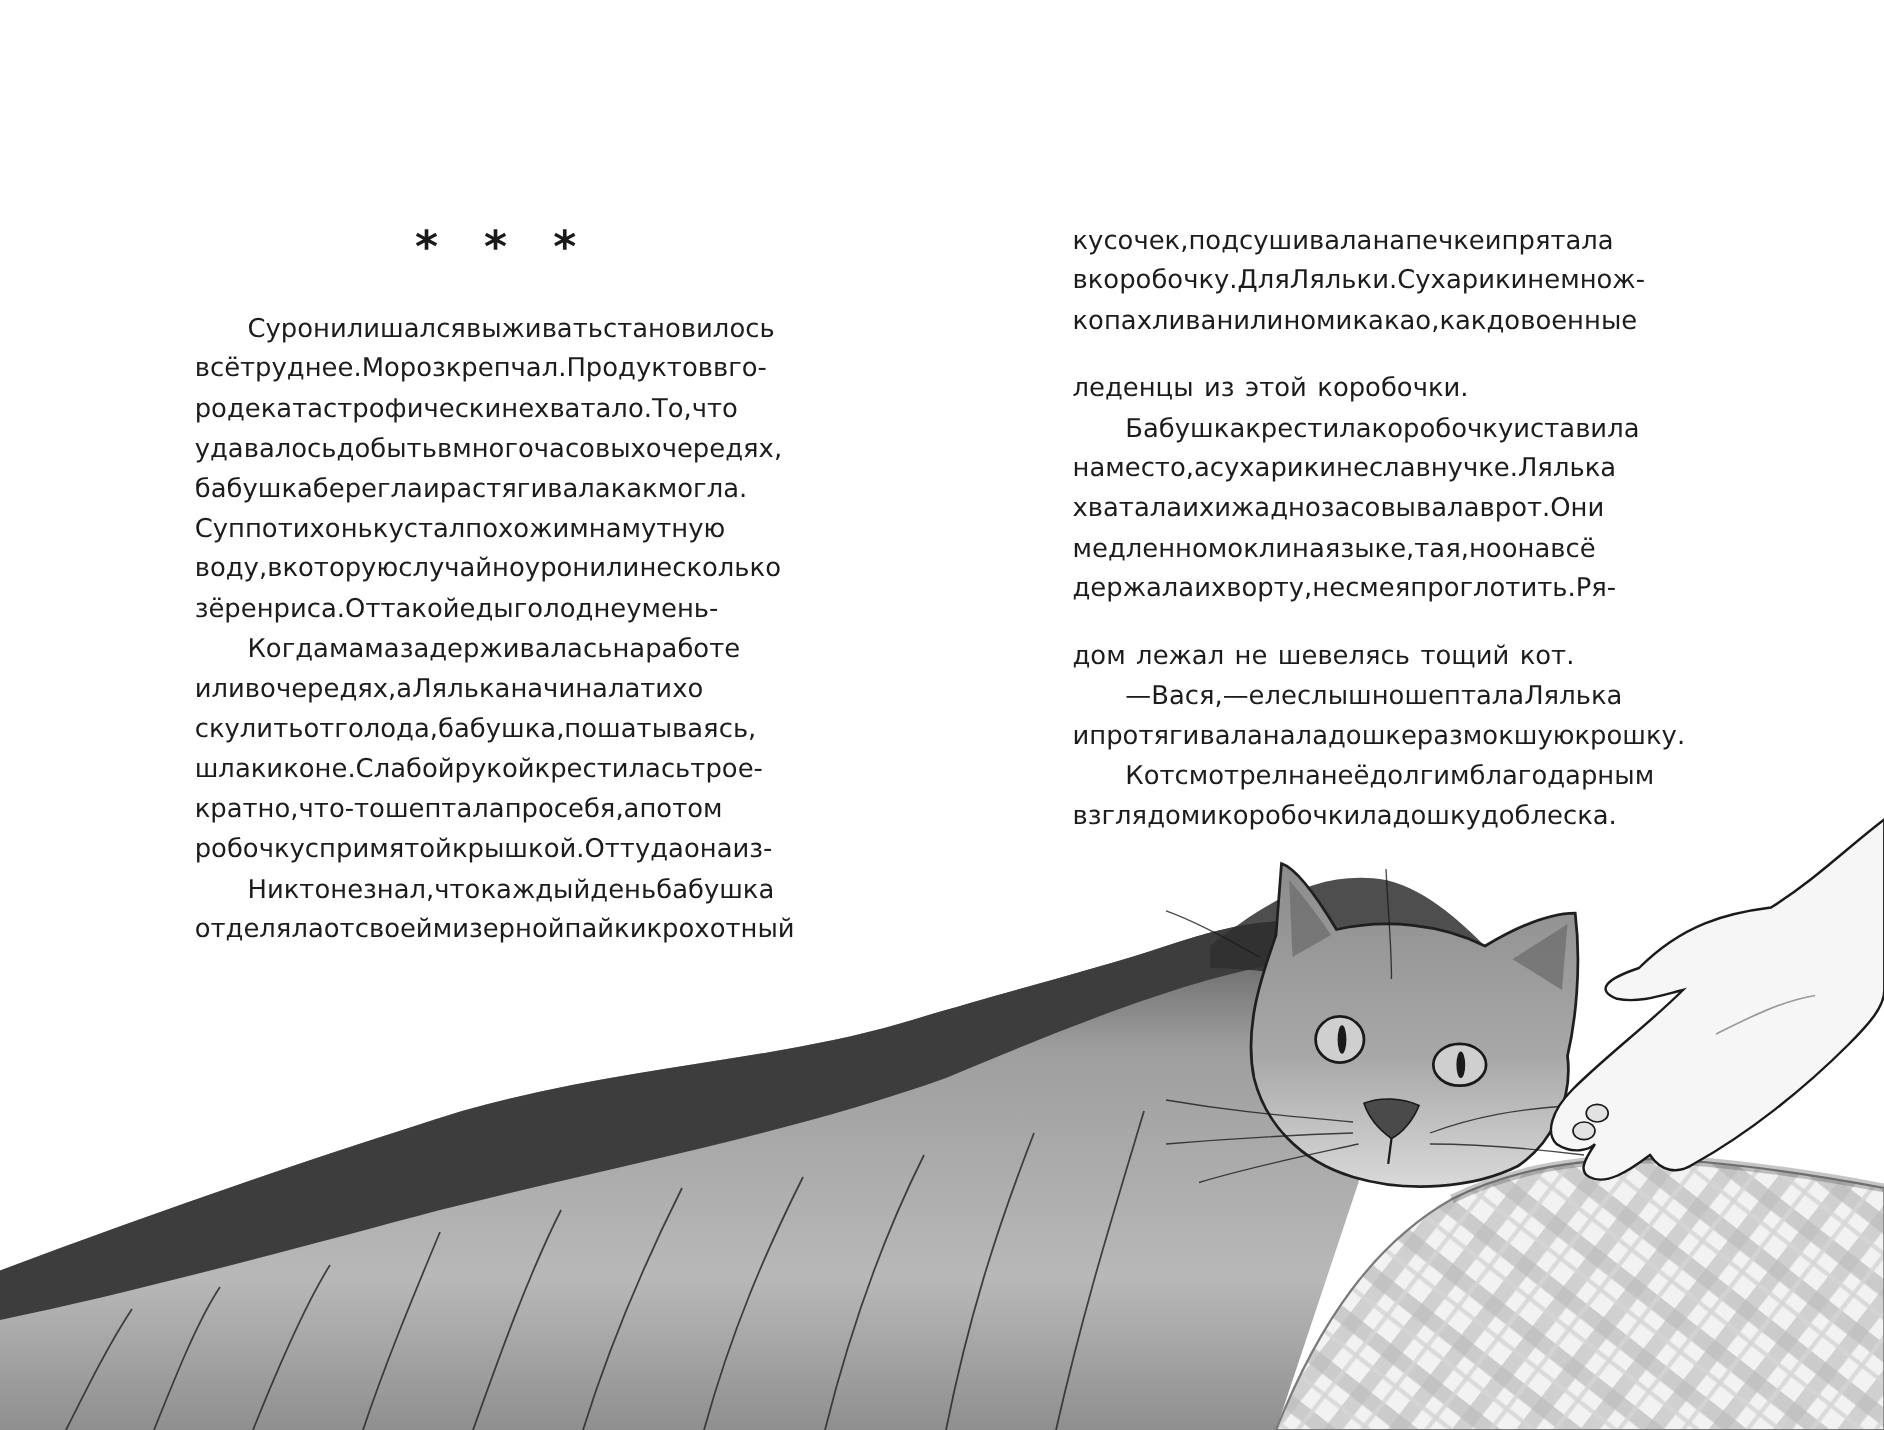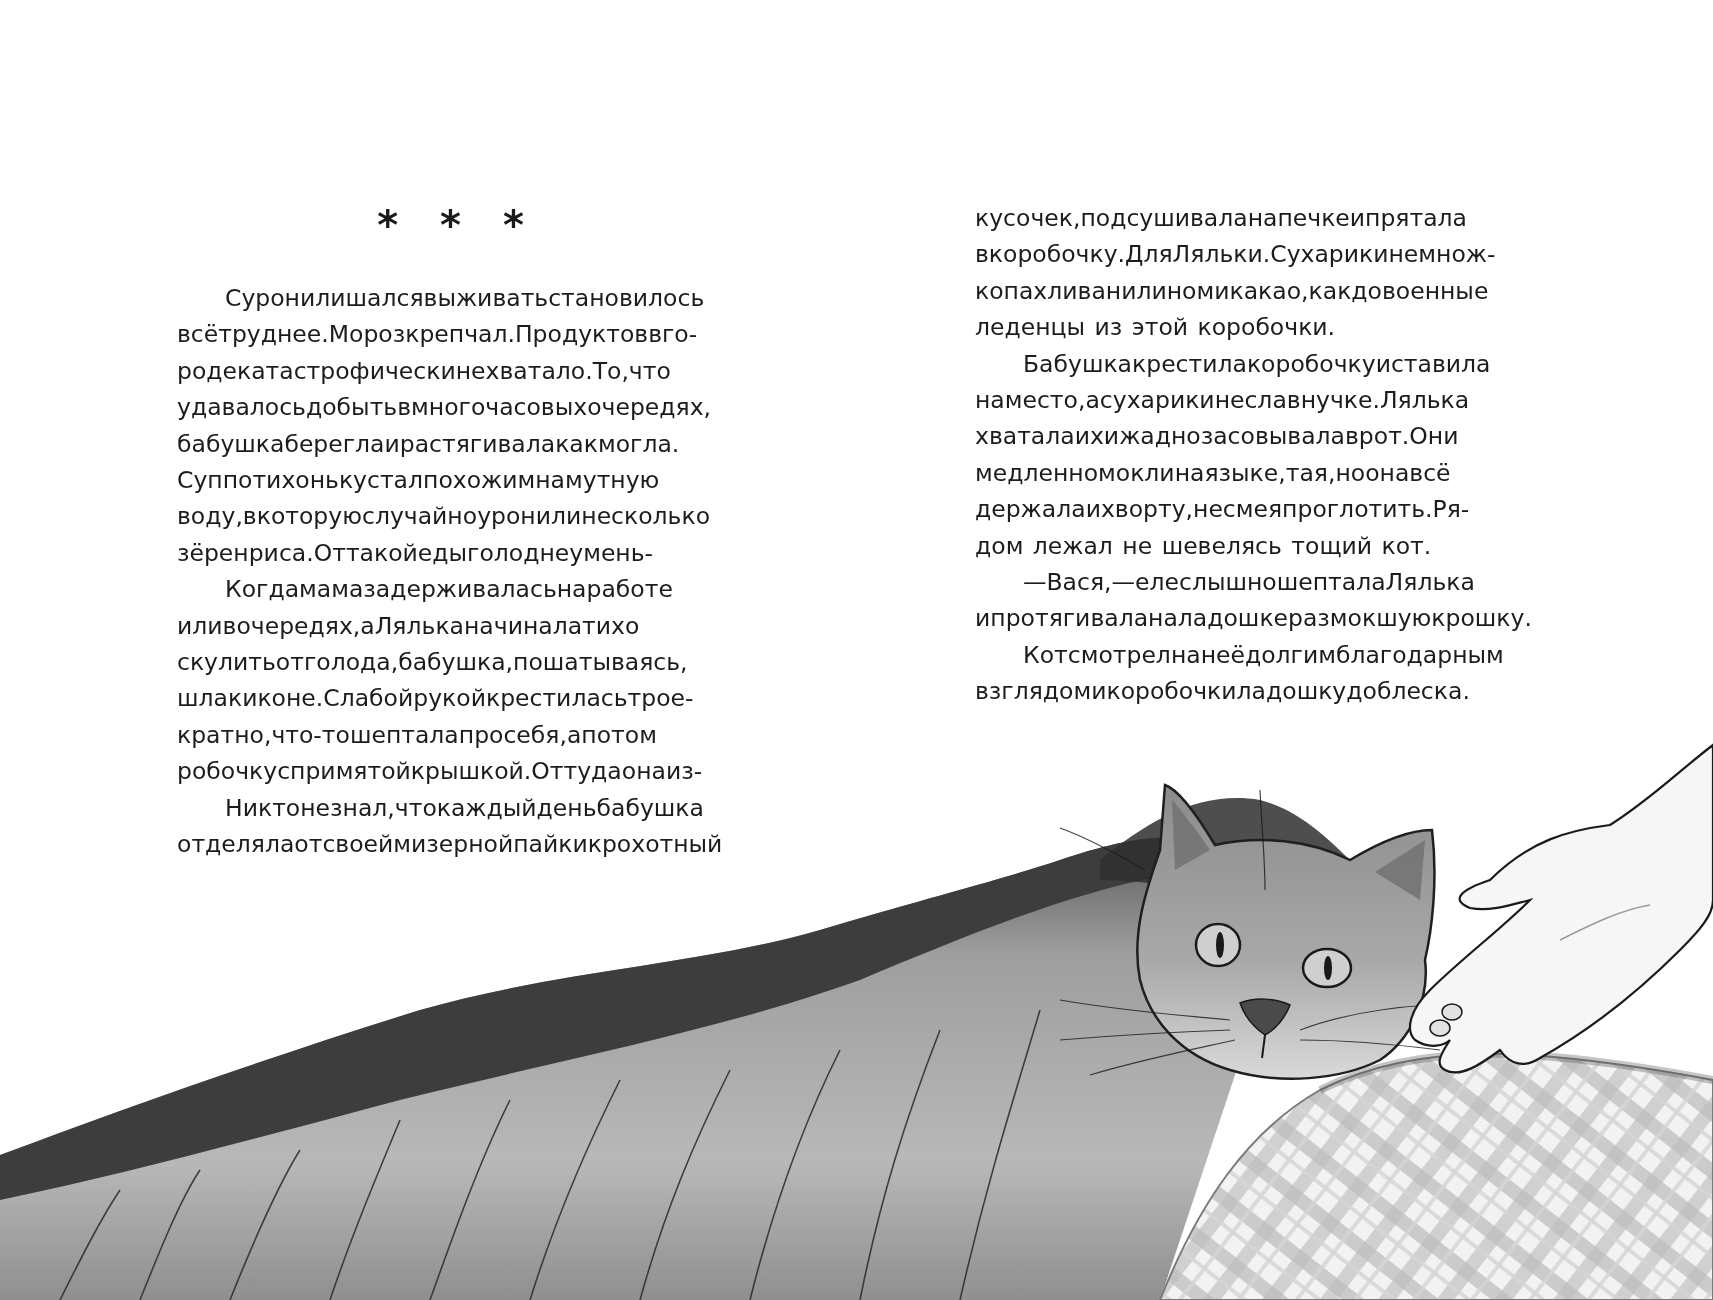--- a/index.html
+++ b/index.html
@@ -5,21 +5,21 @@
   html, body { margin: 0; padding: 0; background: #ffffff; }
   body { width: 1713px; height: 1300px; position: relative; overflow: hidden;
          font-family: "DejaVu Sans", sans-serif; color: #1c1c1c; }
   .illustration { position: absolute; left: 0; top: 0; width: 1713px; height: 1300px; z-index: 0; }
   .column { position: absolute; width: 561px; z-index: 2; }
   .col-left { left: 177px; top: 205px; }
   .col-right { left: 975px; top: 200px; }
   .separator { text-align: center; font-size: 40px; font-weight: bold; letter-spacing: 14px;
                line-height: 40px; height: 50px; margin-bottom: 25px; color: #1a1a1a; }
   .line { display: block; text-align: justify; text-align-last: justify; }
-  .line.left { text-align-last: left; }
+  .line.left { text-align-last: left; margin-top: 25px; }
   .line.indent { padding-left: 48px; }
 </style>
 </head>
 <body>
 
 <svg class="illustration" viewBox="0 0 1713 1300" xmlns="http://www.w3.org/2000/svg">
   <defs>
     <linearGradient id="blanketGrad" x1="0" y1="0" x2="0" y2="1">
       <stop offset="0" stop-color="#5a5a5a"></stop>
       <stop offset="0.25" stop-color="#9e9e9e"></stop>

